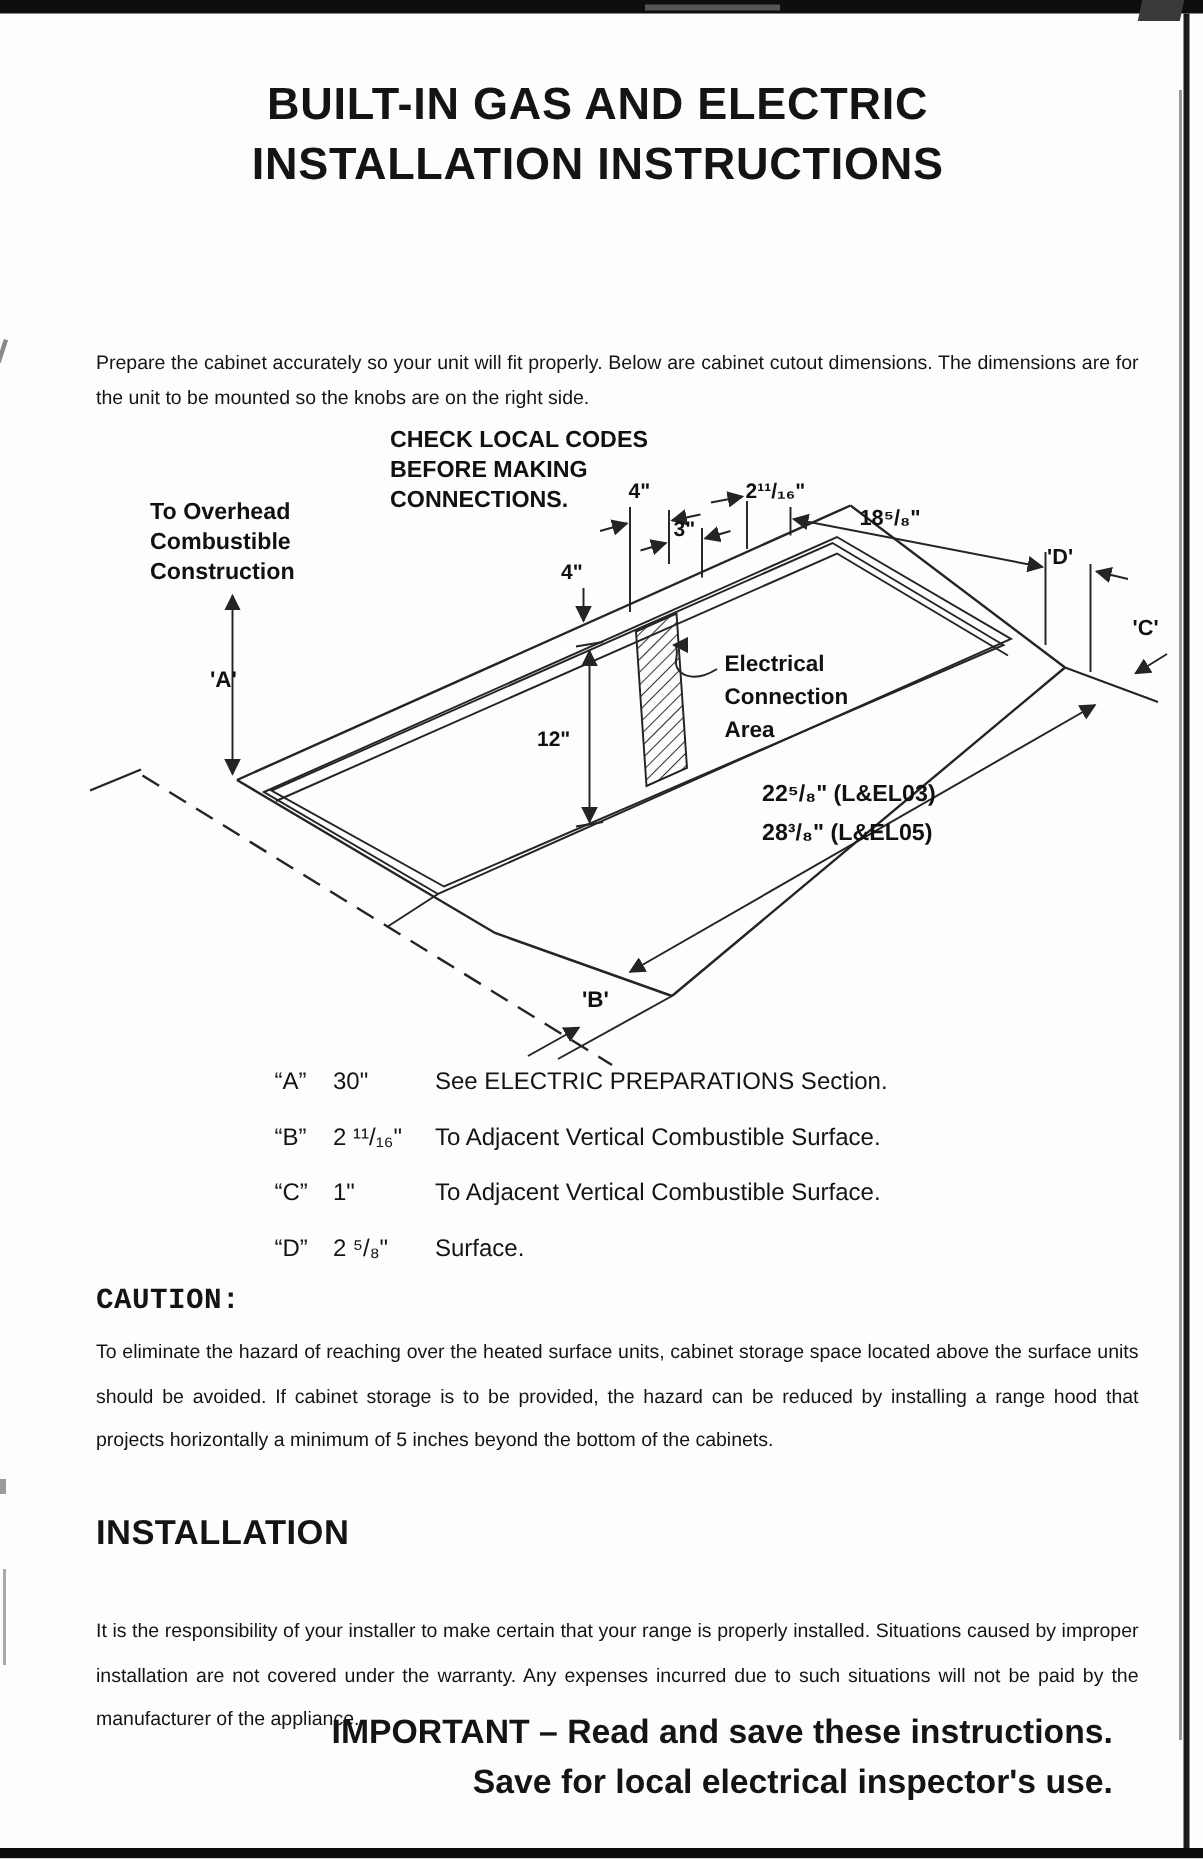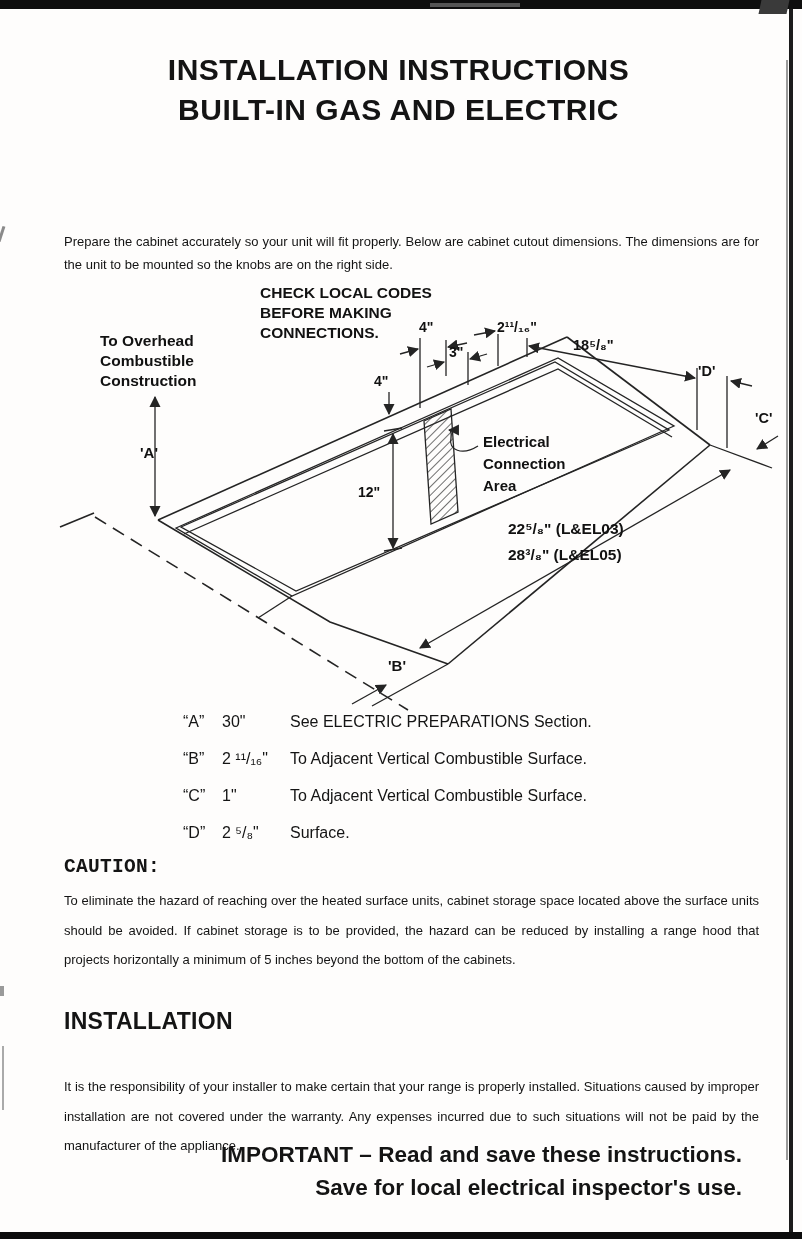--- a/index.html
+++ b/index.html
@@ -51,22 +51,22 @@
     </div>
   <div class="scan-corner-blob"></div>
   <div class="scan-rightline"></div>
   <div class="scan-rightline2"></div>
   <div class="scan-bottombar"></div>
   <div class="scan-mark1"></div>
   <div class="scan-mark2"></div>
   <div class="scan-mark3"></div>
 
   <div class="title">
+    <div>BUILT-IN GAS AND ELECTRIC</div>
     <div>INSTALLATION INSTRUCTIONS</div>
-    <div>BUILT-IN GAS AND ELECTRIC</div>
   </div>
 
   <div id="cabinet-body" class="body-text">Prepare the cabinet accurately so your unit will fit properly. Below are cabinet cutout dimensions. The dimensions are for the unit to be mounted so the knobs are on the right side.</div>
 
   <svg class="diagram" width="802" height="436" viewBox="0 0 802 436">
     <defs>
       <marker id="ah" viewBox="0 0 10 10" refX="9" refY="5" markerWidth="8.5" markerHeight="8.5" orient="auto-start-reverse">
         <path d="M0,0 L10,5 L0,10 z" fill="#242424"></path>
       </marker>
       <pattern id="hatch" patternUnits="userSpaceOnUse" width="6" height="6" patternTransform="rotate(45)">

